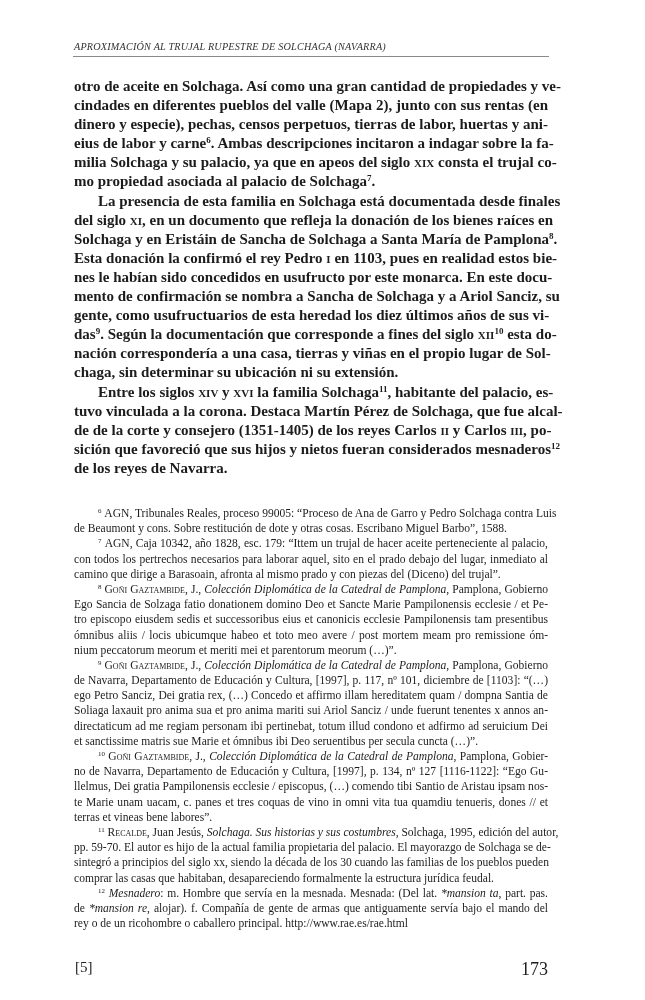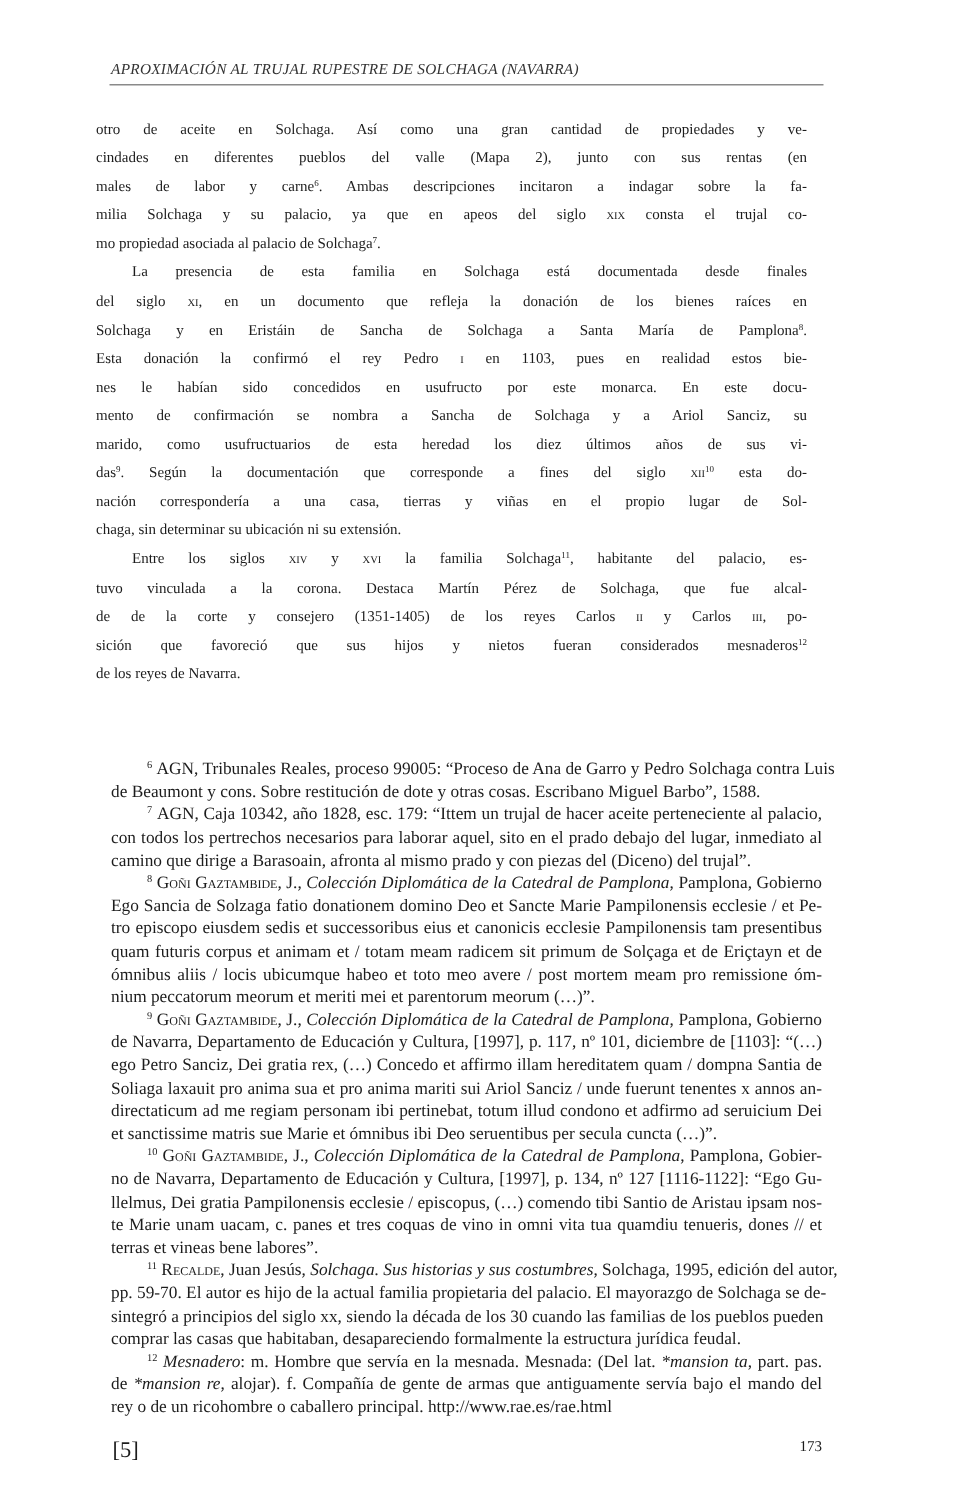--- a/index.html
+++ b/index.html
@@ -1,53 +1,54 @@
 <!DOCTYPE html>
 <html><head>
 <meta charset="utf-8">
 <style>
   html, body { margin:0; padding:0; background:#ffffff; }
   body { width:645px; height:1000px; position:relative; overflow:hidden; color:#1c1c1c; font-family:"Liberation Serif","DejaVu Serif",serif; }
   .running-head { position:absolute; left:74px; top:41px; width:474px; text-align:left; font-style:italic; font-size:10.2px; letter-spacing:0.2px; color:#333; }
   .head-rule { position:absolute; left:73px; top:56px; width:476px; height:1px; background:#8a8a8a; }
-  .body-text { position:absolute; left:64px; top:77px; width:474px; font-size:10px; line-height:19.1px; }
+  .body-text { position:absolute; left:74px; top:77px; width:474px; font-size:15px; line-height:19.1px;font-weight:bold; }
   .line { display:block; white-space:nowrap; text-align:justify; text-align-last:justify; height:19.1px; }
   .line.last { text-align-last:left; }
   .indent { padding-left:24px; }
   .notes { position:absolute; left:74px; top:506px; width:474px; font-size:11.55px; line-height:15.2px; }
   .note-line { display:block; white-space:nowrap; text-align:justify; text-align-last:justify; height:15.2px; }
   .note-line.last { text-align-last:left; }
   .note-line.first { padding-left:24px; }
   sup { font-size:0.6em; line-height:0; vertical-align:0.55em; }
   .sc { font-variant:small-caps; }
   i { }
   .folio-left { position:absolute; left:75px; top:959px; font-size:15px; }
-  .folio-right { position:absolute; left:515px; top:959px; width:33px; text-align:right; font-size:10px; }
+  .folio-right { position:absolute; left:515px; top:959px; width:33px; text-align:right; font-size:18px; }
 </style>
 </head>
 <body>
 
 <div class="running-head">APROXIMACIÓN AL TRUJAL RUPESTRE DE SOLCHAGA (NAVARRA)</div>
 <div class="head-rule"></div>
 
 <div class="body-text">
 
   <span class="line">otro de aceite en Solchaga. Así como una gran cantidad de propiedades y ve-</span>
   <span class="line">cindades en diferentes pueblos del valle (Mapa 2), junto con sus rentas (en</span>
-  <span class="line"><span>males de labor y carne</span><sup>6</sup><span>. Ambas descripciones incitaron a indagar sobre la fa-</span></span>
+  <span class="line">dinero y especie), pechas, censos perpetuos, tierras de labor, huertas y ani-</span>
+  <span class="line"><span>eius de labor y carne</span><sup>6</sup><span>. Ambas descripciones incitaron a indagar sobre la fa-</span></span>
   <span class="line"><span>milia Solchaga y su palacio, ya que en apeos del siglo </span><span class="sc">xix</span><span> consta el trujal co-</span></span>
   <span class="line last"><span>mo propiedad asociada al palacio de Solchaga</span><sup>7</sup><span>.</span></span>
 
   <span class="line indent">La presencia de esta familia en Solchaga está documentada desde finales</span>
   <span class="line"><span>del siglo </span><span class="sc">xi</span><span>, en un documento que refleja la donación de los bienes raíces en</span></span>
   <span class="line"><span>Solchaga y en Eristáin de Sancha de Solchaga a Santa María de Pamplona</span><sup>8</sup><span>.</span></span>
   <span class="line"><span>Esta donación la confirmó el rey Pedro </span><span class="sc">i</span><span> en 1103, pues en realidad estos bie-</span></span>
   <span class="line">nes le habían sido concedidos en usufructo por este monarca. En este docu-</span>
   <span class="line">mento de confirmación se nombra a Sancha de Solchaga y a Ariol Sanciz, su</span>
-  <span class="line">marido, como usufructuarios de esta heredad los diez últimos años de sus vi-</span>
+  <span class="line">gente, como usufructuarios de esta heredad los diez últimos años de sus vi-</span>
   <span class="line"><span>das</span><sup>9</sup><span>. Según la documentación que corresponde a fines del siglo </span><span class="sc">xii</span><sup>10</sup><span> esta do-</span></span>
   <span class="line">nación correspondería a una casa, tierras y viñas en el propio lugar de Sol-</span>
   <span class="line last">chaga, sin determinar su ubicación ni su extensión.</span>
 
   <span class="line indent"><span>Entre los siglos </span><span class="sc">xiv</span><span> y </span><span class="sc">xvi</span><span> la familia Solchaga</span><sup>11</sup><span>, habitante del palacio, es-</span></span>
   <span class="line">tuvo vinculada a la corona. Destaca Martín Pérez de Solchaga, que fue alcal-</span>
   <span class="line"><span>de de la corte y consejero (1351-1405) de los reyes Carlos </span><span class="sc">ii</span><span> y Carlos </span><span class="sc">iii</span><span>, po-</span></span>
   <span class="line"><span>sición que favoreció que sus hijos y nietos fueran considerados mesnaderos</span><sup>12</sup></span>
   <span class="line last">de los reyes de Navarra.</span>
 </div>
@@ -57,21 +58,20 @@
   <span class="note-line first"><sup>6</sup>&nbsp;<span>AGN, Tribunales Reales, proceso 99005: “Proceso de Ana de Garro y Pedro Solchaga contra Luis</span></span>
   <span class="note-line last">de Beaumont y cons. Sobre restitución de dote y otras cosas. Escribano Miguel Barbo”, 1588.</span>
 
   <span class="note-line first"><sup>7</sup>&nbsp;<span>AGN, Caja 10342, año 1828, esc. 179: “Ittem un trujal de hacer aceite perteneciente al palacio,</span></span>
   <span class="note-line">con todos los pertrechos necesarios para laborar aquel, sito en el prado debajo del lugar, inmediato al</span>
   <span class="note-line last">camino que dirige a Barasoain, afronta al mismo prado y con piezas del (Diceno) del trujal”.</span>
 
   <span class="note-line first"><sup>8</sup>&nbsp;<span class="sc">Goñi Gaztambide</span><span>, J., </span><i>Colección Diplomática de la Catedral de Pamplona</i><span>, Pamplona, Gobierno</span></span>
   <span class="note-line">Ego Sancia de Solzaga fatio donationem domino Deo et Sancte Marie Pampilonensis ecclesie / et Pe-</span>
   <span class="note-line">tro episcopo eiusdem sedis et successoribus eius et canonicis ecclesie Pampilonensis tam presentibus</span>
-  <span class="note-line">quam futuris corpus et animam et / totam meam radicem sit primum de Solçaga et de Eriçtayn et de</span>
   <span class="note-line">ómnibus aliis / locis ubicumque habeo et toto meo avere / post mortem meam pro remissione óm-</span>
   <span class="note-line last">nium peccatorum meorum et meriti mei et parentorum meorum (…)”.</span>
 
   <span class="note-line first"><sup>9</sup>&nbsp;<span class="sc">Goñi Gaztambide</span><span>, J., </span><i>Colección Diplomática de la Catedral de Pamplona</i><span>, Pamplona, Gobierno</span></span>
   <span class="note-line">de Navarra, Departamento de Educación y Cultura, [1997], p. 117, nº 101, diciembre de [1103]: “(…)</span>
   <span class="note-line">ego Petro Sanciz, Dei gratia rex, (…) Concedo et affirmo illam hereditatem quam / dompna Santia de</span>
   <span class="note-line">Soliaga laxauit pro anima sua et pro anima mariti sui Ariol Sanciz / unde fuerunt tenentes x annos an-</span>
   <span class="note-line">directaticum ad me regiam personam ibi pertinebat, totum illud condono et adfirmo ad seruicium Dei</span>
   <span class="note-line last">et sanctissime matris sue Marie et ómnibus ibi Deo seruentibus per secula cuncta (…)”.</span>
 

